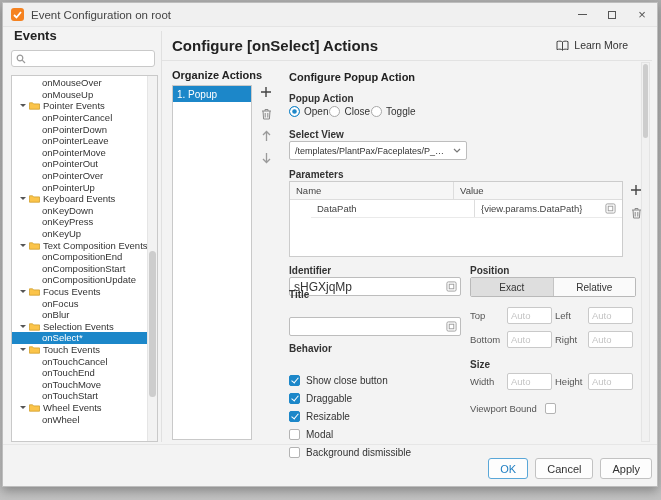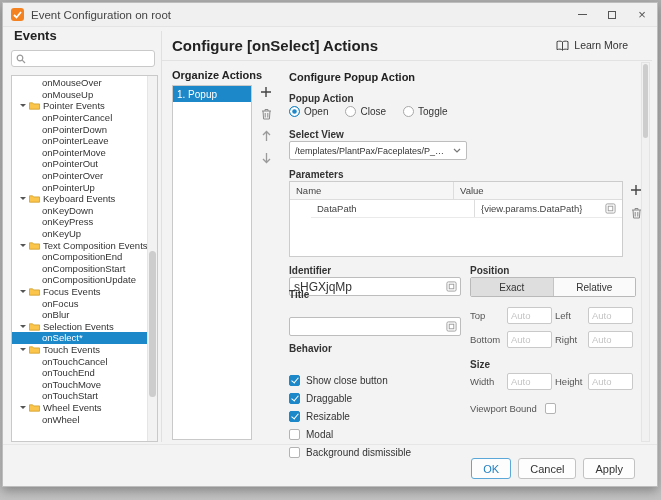--- a/index.html
+++ b/index.html
@@ -52,21 +52,21 @@
 
   .rp-scroll { position:absolute; right:2px; top:31px; bottom:0; width:9px; background:#f1f1f1; border:1px solid #e4e4e4; }
   .rp-thumb { position:absolute; left:1px; right:1px; top:1px; height:74px; background:#cdcdcd; border-radius:4px; }
 
   
   .config { position:absolute; left:127px; top:40px; width:352px; bottom:0; }
   .cfg-title { position:absolute; left:0; top:0; font-size:11px; font-weight:bold; color:#222; }
   .lbl { position:absolute; left:0; font-size:10px; color:#333; }
   .lbl.b { font-weight:bold; }
   .lbl.rcol { left:181px; }
-  .radios { position:absolute; left:0; top:35px; display:flex; gap:17px; }
+  .radios { position:absolute; left:0; top:35px; display:flex; gap:1px; }
   .radio-opt { display:flex; align-items:center; gap:4px; font-size:10px; color:#333; }
   .radio { width:11px; height:11px; border-radius:50%; border:1px solid #a8a8a8; background:#fff; flex:none; }
   .radio.on { border-color:#1c87c9; background:#1c87c9; box-shadow:inset 0 0 0 2.2px #fff; }
   .select { position:absolute; left:0; top:70px; width:178px; height:19px; border:1px solid #bdbdbd; border-radius:2px;
             background:#fff; display:flex; align-items:center; padding:0 5px; }
   .sel-text { font-size:9px; color:#333; white-space:nowrap; overflow:hidden; text-overflow:ellipsis; flex:1; }
   .chev { display:flex; margin-left:4px; flex:none; }
 
   .ptable { position:absolute; left:0; top:110px; width:334px; height:76px; border:1px solid #ccc; background:#fff; }
   .phead { display:flex; height:18px; background:#f6f6f6; border-bottom:1px solid #ddd; }
@@ -100,21 +100,21 @@
   .fgrid { position:absolute; left:181px; display:grid; grid-template-columns:34px 45px 30px 45px;
            column-gap:3px; row-gap:7px; align-items:center; }
   .flab { font-size:9.5px; color:#555; }
   .fin { width:45px; height:17px; border:1px solid #c9c9c9; border-radius:2px; font-size:9.5px; padding:0 3px;
          font-family:inherit; color:#333; background:#fff; outline:none; }
   input::placeholder { color:#c4c4c4; }
   .vrow { position:absolute; left:181px; top:332px; display:flex; align-items:center; gap:8px; }
 
   
   .footer { position:absolute; left:0; right:0; bottom:0; height:42px; border-top:1px solid #e6e6e6;
-            display:flex; align-items:center; justify-content:flex-end; gap:7px; padding:6px 22px 0 0; }
+            display:flex; align-items:center; justify-content:flex-end; gap:7px; padding:6px 5px 0 0; }
   .btn { height:21px; padding:0 11px; font-size:11px; font-family:inherit; background:#fdfdfd;
          border:1px solid #c2c2c2; border-radius:3px; color:#333; }
   .btn.ok { border-color:#5aa7d8; color:#1f7ec2; }
 </style>
 </head>
 <body>
 
 <div class="window">
 
   <div class="titlebar">

